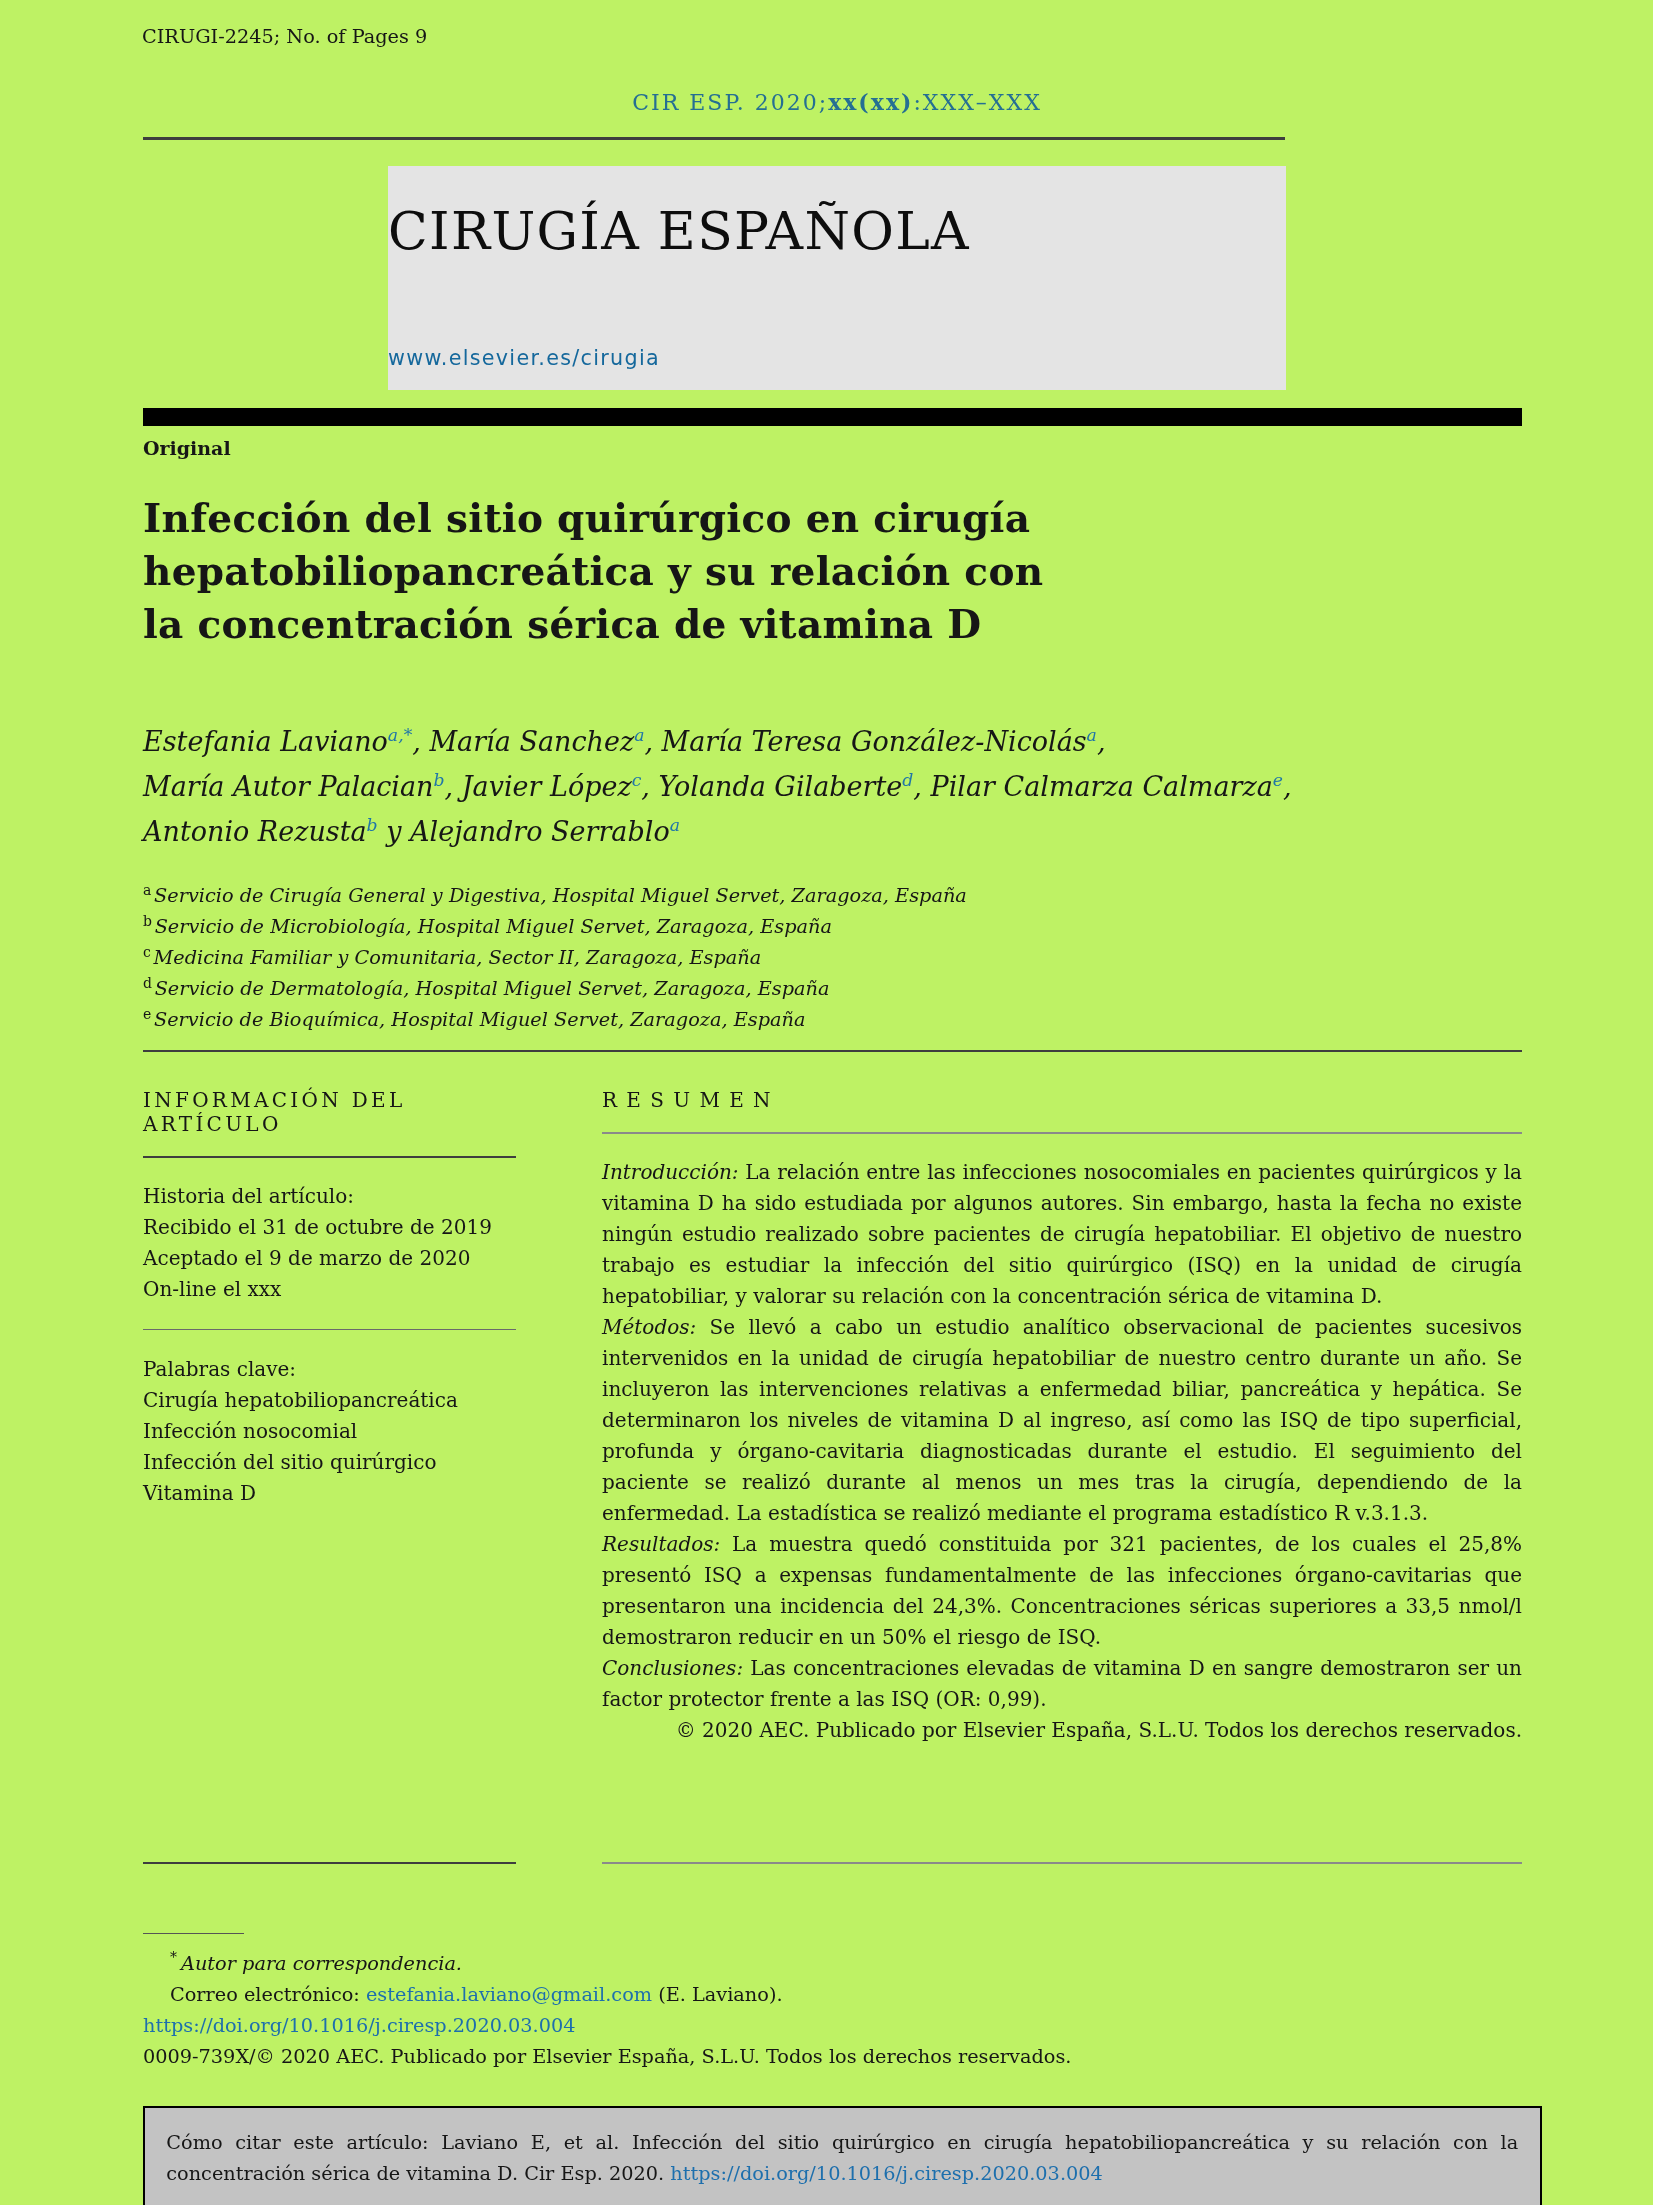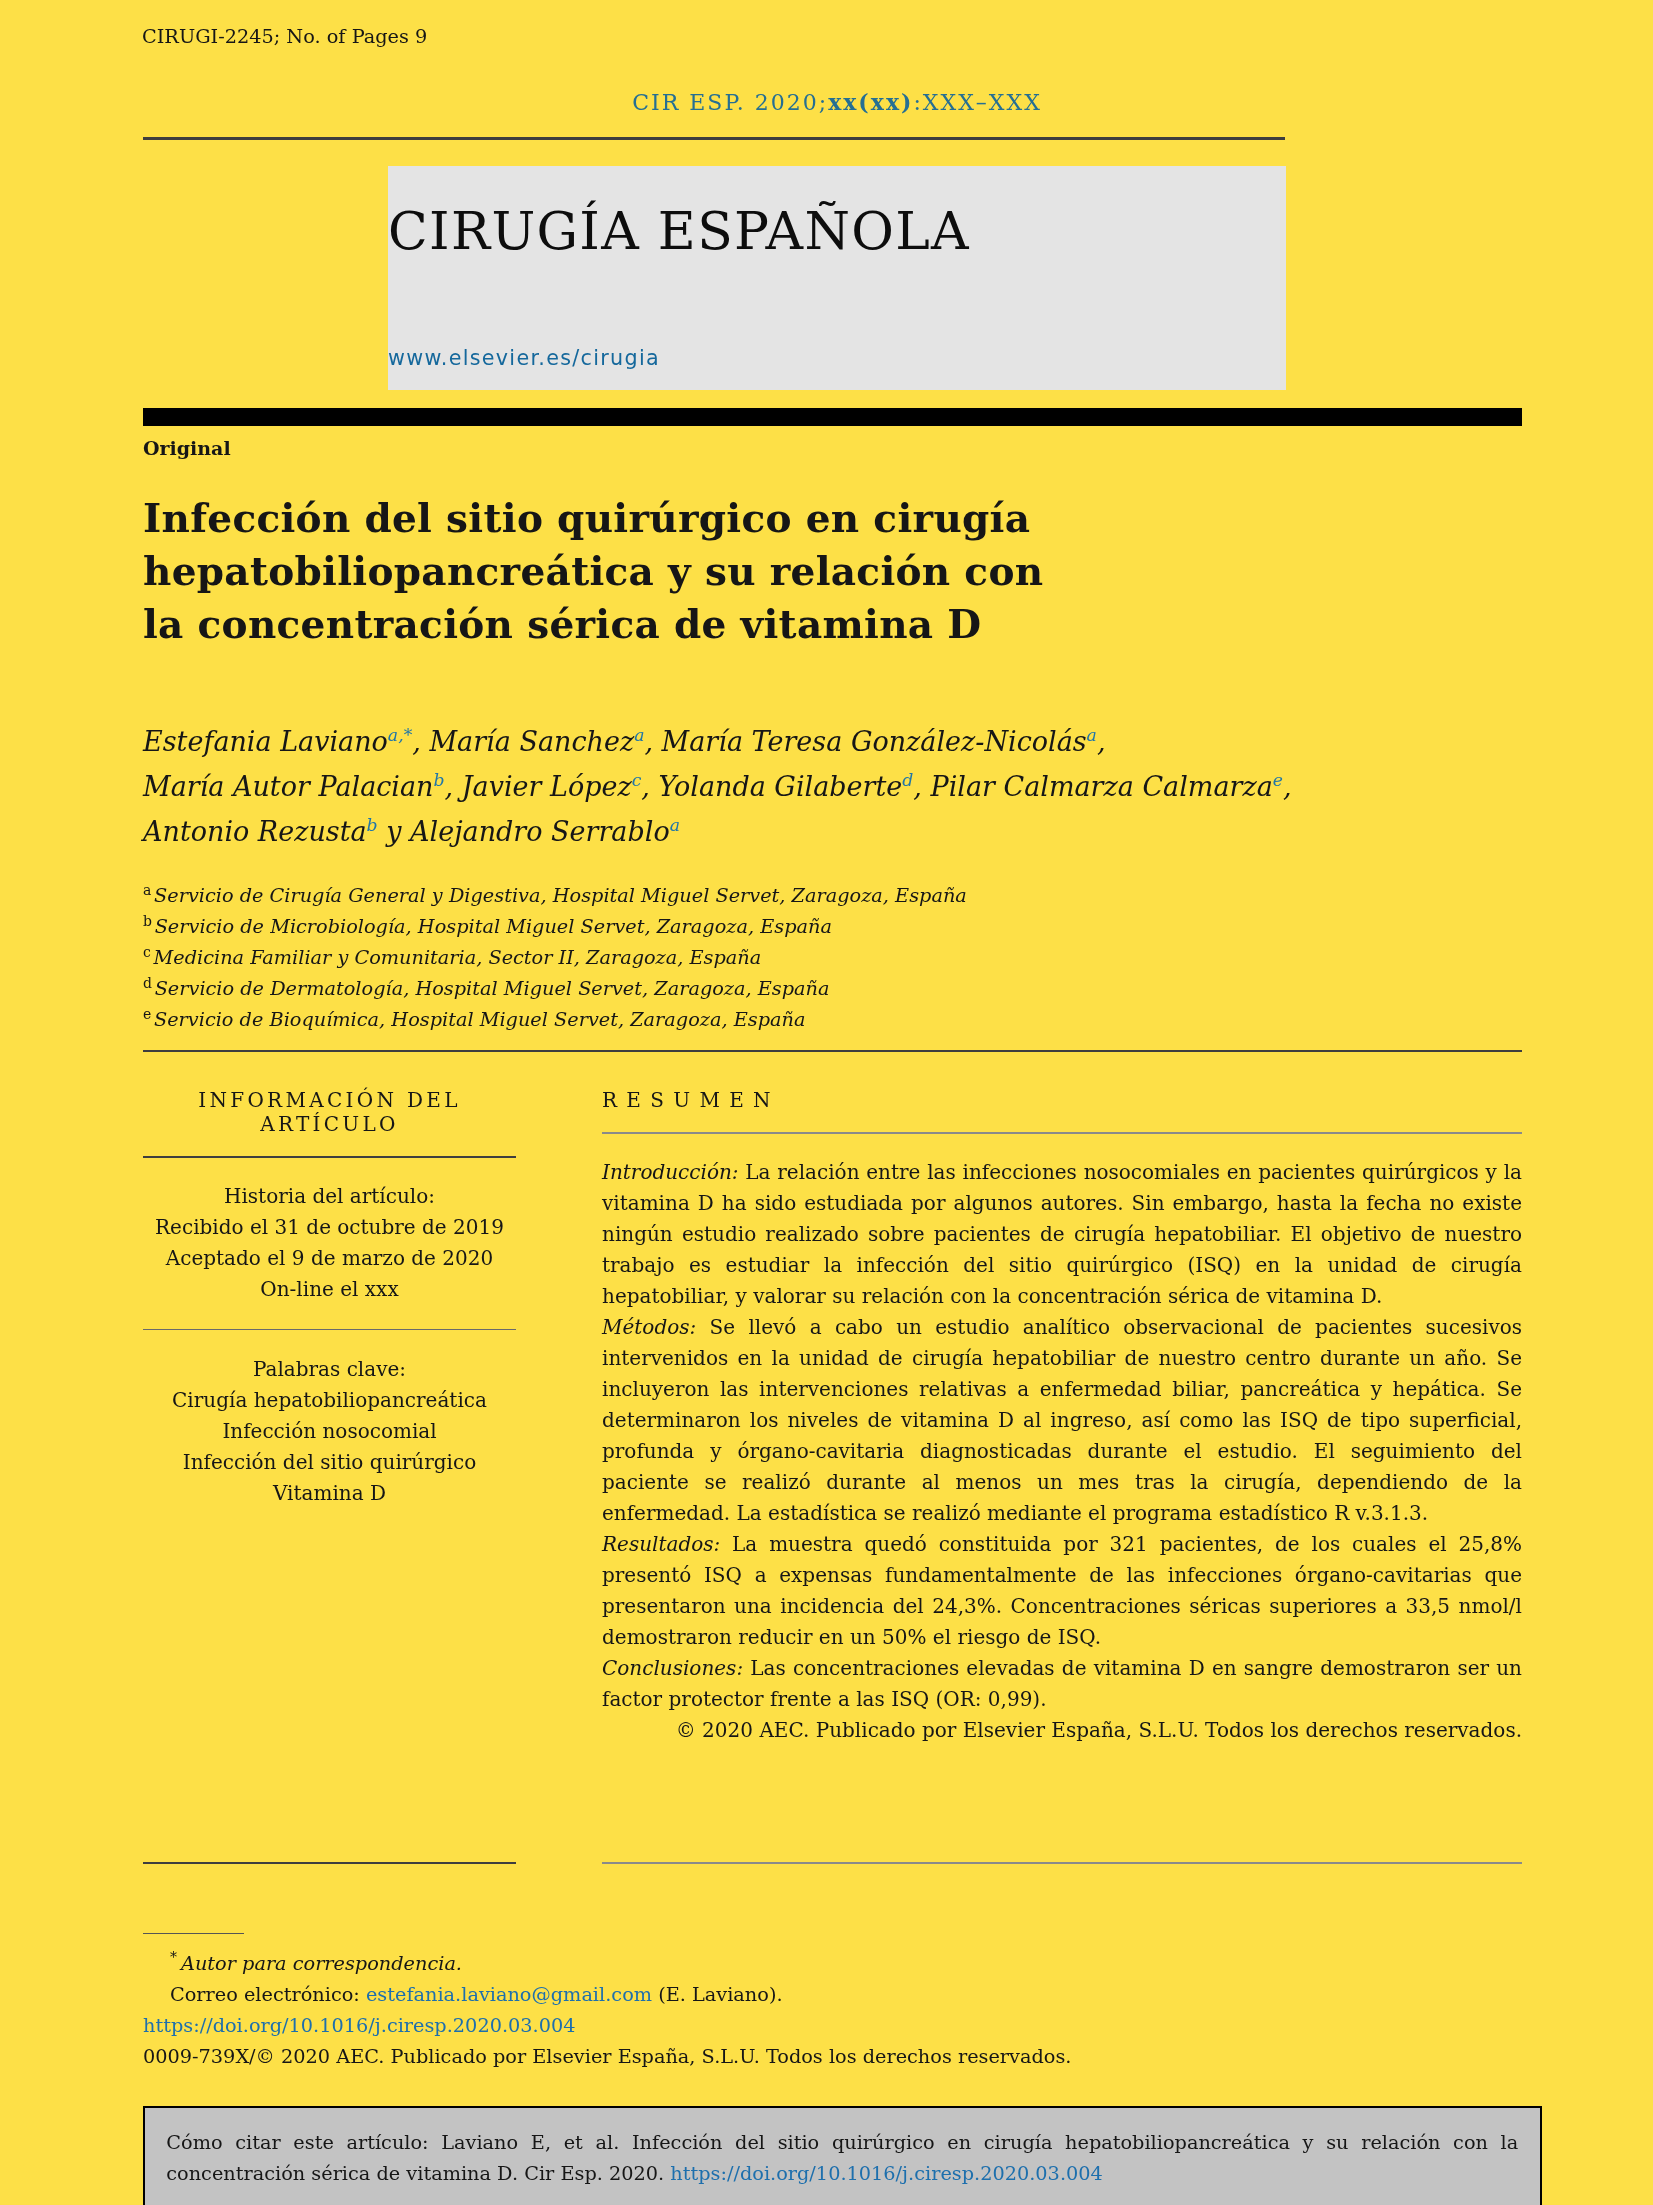--- a/index.html
+++ b/index.html
@@ -5,21 +5,21 @@
   :root{
     --ink:#161616;
     --teal:#256f93;
     --link:#1d6fad;
     --banner-bg:#e4e4e4;
     --citebox-bg:#c3c3c3;
     --rule:#3e3e3e;
   }
   html,body{margin:0;padding:0;background:#888;}
   .page{
-    position:relative;width:1654px;height:2205px;background:#fde047;
+    position:relative;width:1654px;height:2205px;background:#bef264;
     font-family:"DejaVu Serif","Liberation Serif",serif;color:var(--ink);
     overflow:hidden;
   }
   .abs{position:absolute;}
   
   .running-head{left:142px;top:25px;font-size:19.3px;}
   .journal-ref{left:388px;top:89px;width:898px;text-align:center;
     font-size:22px;letter-spacing:2px;color:var(--teal);}
   .journal-ref .b{font-weight:bold;}
   .rule-top{left:143px;top:137px;width:1142px;height:2.7px;background:var(--rule);}
@@ -32,21 +32,21 @@
   
   .article-type{left:143px;top:437px;font-size:19px;font-weight:bold;}
   .title-block{left:143px;top:492px;font-size:39px;font-weight:bold;line-height:53px;letter-spacing:0.3px;}
   
   .authors{left:143px;top:719px;font-size:27px;font-style:italic;line-height:45px;}
   .authors sup{font-size:17.3px;color:#2076a8;line-height:0;}
   .affils{left:143px;top:880px;font-size:19.3px;font-style:italic;line-height:31px;}
   .affils sup{font-size:14px;font-style:normal;line-height:0;margin-right:2.7px;}
   .rule-full{left:143px;top:1050px;width:1379px;height:2px;background:var(--rule);}
   
-  .col-left{left:143px;top:1088px;width:373px;text-align:center;}
+  .col-left{left:143px;top:1088px;width:373px;}
   .col-right{left:602px;top:1088px;width:920px;}
   .col-heading{font-size:20px;letter-spacing:3.3px;}
   .col-heading.wide{letter-spacing:9.3px;}
   .head-rule{height:2px;background:var(--rule);margin-top:20px;margin-bottom:23px;}
   .head-rule.gray{background:#8a8a8a;}
   .infotext{font-size:20px;line-height:31px;}
   .mid-rule{height:1.3px;background:#6a6a6a;margin:24px 0;}
   .italic{}
   .abstract p{margin:0;font-size:20px;line-height:31px;text-align:justify;}
   .abstract p.indent{text-indent:31px;}

